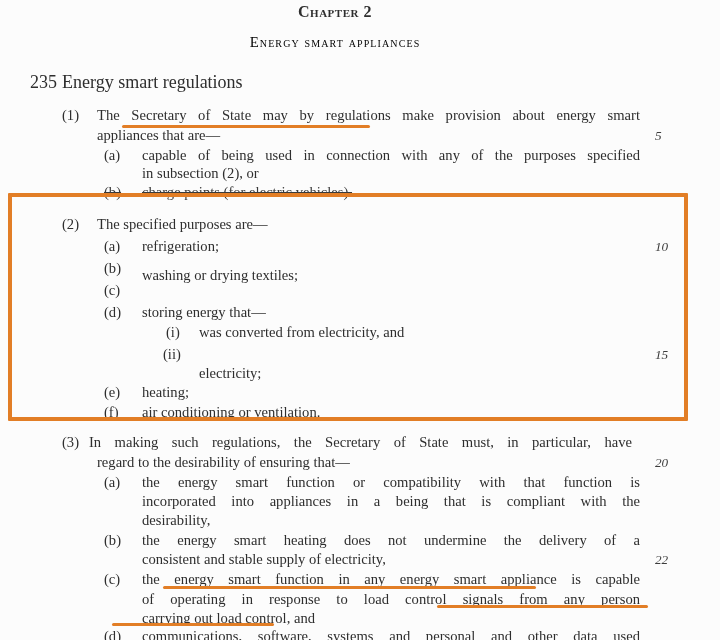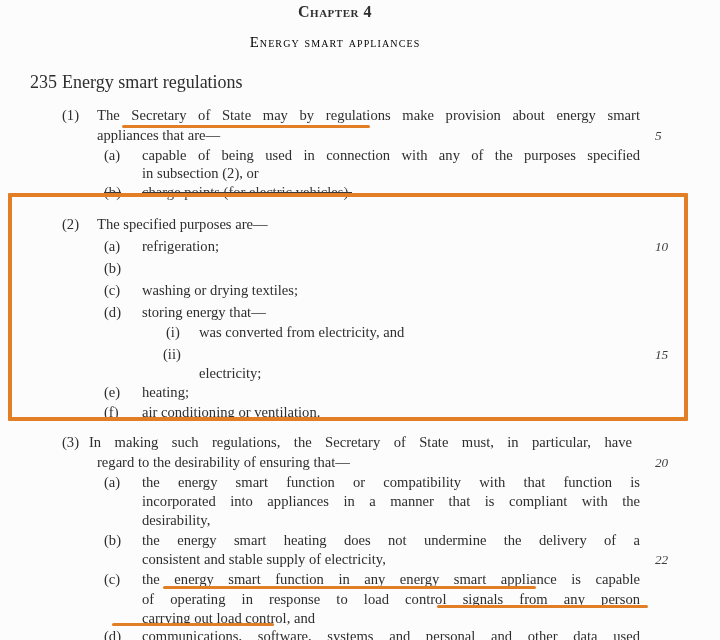--- a/index.html
+++ b/index.html
@@ -27,21 +27,21 @@
     border:4px solid var(--accent, #E27E26); border-radius:1px;
   }
   .ubar { position:absolute; height:3px; background:var(--accent, #E27E26); border-radius:2px; }
   .strike { text-decoration:line-through; text-decoration-thickness:1.6px; color:#3a3a3a; }
 </style>
 </head>
 <body>
 
 <div class="page">
 
-  <div class="heading-chapter" style="top:3px">Chapter 4</div>
+  <div class="heading-chapter" style="top:3px">Chapter 2</div>
   <div class="heading-subject" style="top:34px">Energy smart appliances</div>
   <div class="line bold" style="left:30px; top:73px">235</div>
   <div class="line bold" style="left:62px; top:73px">Energy smart regulations</div>
 
   <span class="marker" style="left:62px; top:106px">(1)</span>
   <div class="line just" style="left:97px; top:106px; width:543px"><span>The </span><span>Secretary of State may by regulations m</span><span>ake provision about energy smart</span></div>
   <div class="line" style="left:97px; top:126px">appliances that are—</div>
   <div class="linenum" style="top:126px">5</div>
 
   <span class="marker" style="left:104px; top:146px">(a)</span>
@@ -54,21 +54,21 @@
   <span class="marker" style="left:62px; top:215px">(2)</span>
   <div class="line" style="left:97px; top:215px">The specified purposes are—</div>
 
   <span class="marker" style="left:104px; top:237px">(a)</span>
   <div class="line" style="left:142px; top:237px">refrigeration;</div>
   <div class="linenum" style="top:237px">10</div>
 
   <span class="marker" style="left:104px; top:259px">(b)</span>
 
   <span class="marker" style="left:104px; top:281px">(c)</span>
-  <div class="line" style="left:142px; top:281px">washing or drying textiles;</div>
+  <div class="line" style="left:142px; top:266px">washing or drying textiles;</div>
 
   <span class="marker" style="left:104px; top:303px">(d)</span>
   <div class="line" style="left:142px; top:303px">storing energy that—</div>
 
   <span class="marker" style="left:166px; top:323px">(i)</span>
   <div class="line" style="left:199px; top:323px">was converted from electricity, and</div>
 
   <span class="marker" style="left:163px; top:345px">(ii)</span>
   <div class="linenum" style="top:345px">15</div>
   <div class="line" style="left:199px; top:364px">electricity;</div>
@@ -79,21 +79,21 @@
   <span class="marker" style="left:104px; top:403px">(f)</span>
   <div class="line" style="left:142px; top:403px">air conditioning or ventilation.</div>
 
   <span class="marker" style="left:62px; top:433px">(3)</span>
   <div class="line just" style="left:89px; top:433px; width:543px">In making such regulations, the Secretary of State must, in particular, have</div>
   <div class="line" style="left:97px; top:453px">regard to the desirability of ensuring that—</div>
   <div class="linenum" style="top:453px">20</div>
 
   <span class="marker" style="left:104px; top:473px">(a)</span>
   <div class="line just" style="left:142px; top:473px; width:498px">the energy smart function or compatibility with that function is</div>
-  <div class="line just" style="left:142px; top:492px; width:498px">incorporated into appliances in a manner that is compliant with the</div>
+  <div class="line just" style="left:142px; top:492px; width:498px">incorporated into appliances in a being that is compliant with the</div>
   <div class="line" style="left:142px; top:511px">desirability,</div>
 
   <span class="marker" style="left:104px; top:531px">(b)</span>
   <div class="line just" style="left:142px; top:531px; width:498px">the energy smart heating does not undermine the delivery of a</div>
   <div class="line" style="left:142px; top:550px">consistent and stable supply of electricity,</div>
   <div class="linenum" style="top:550px">22</div>
 
   <span class="marker" style="left:104px; top:570px">(c)</span>
   <div class="line just" style="left:142px; top:590px; width:498px"><span>of operating in response to load control </span><span>signals from any person</span></div>
   <div class="line just" style="left:142px; top:570px; width:498px"><span>the </span><span>energy smart function in any energy smart appliance</span><span> is capable</span></div>

